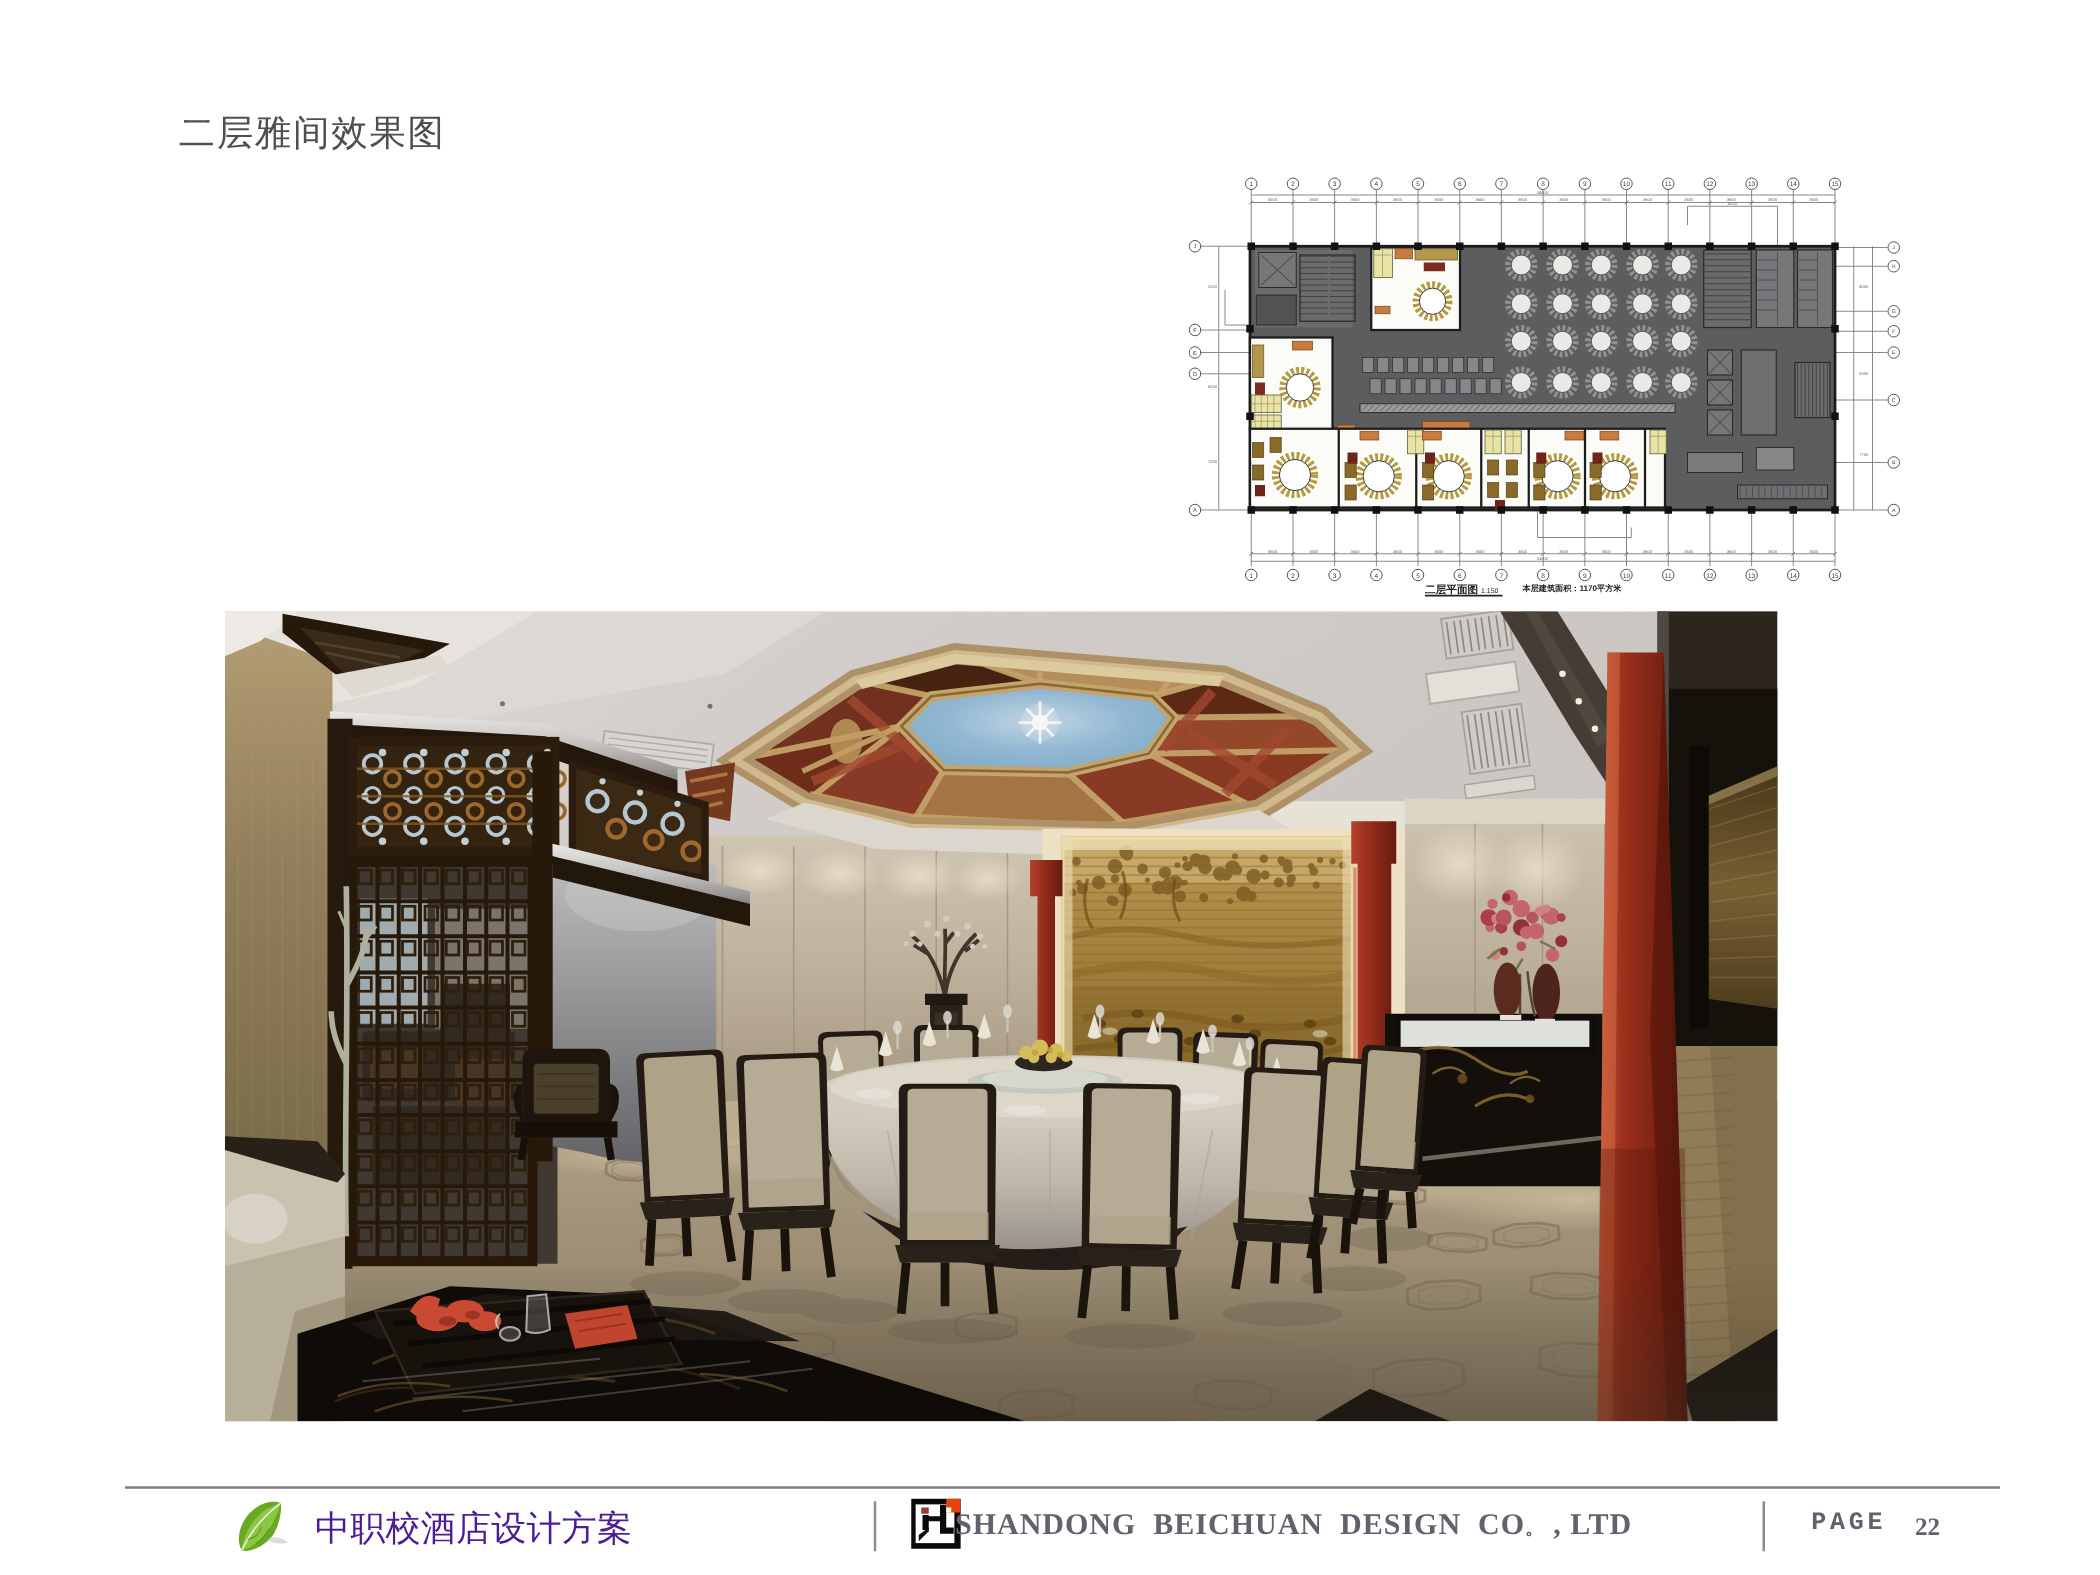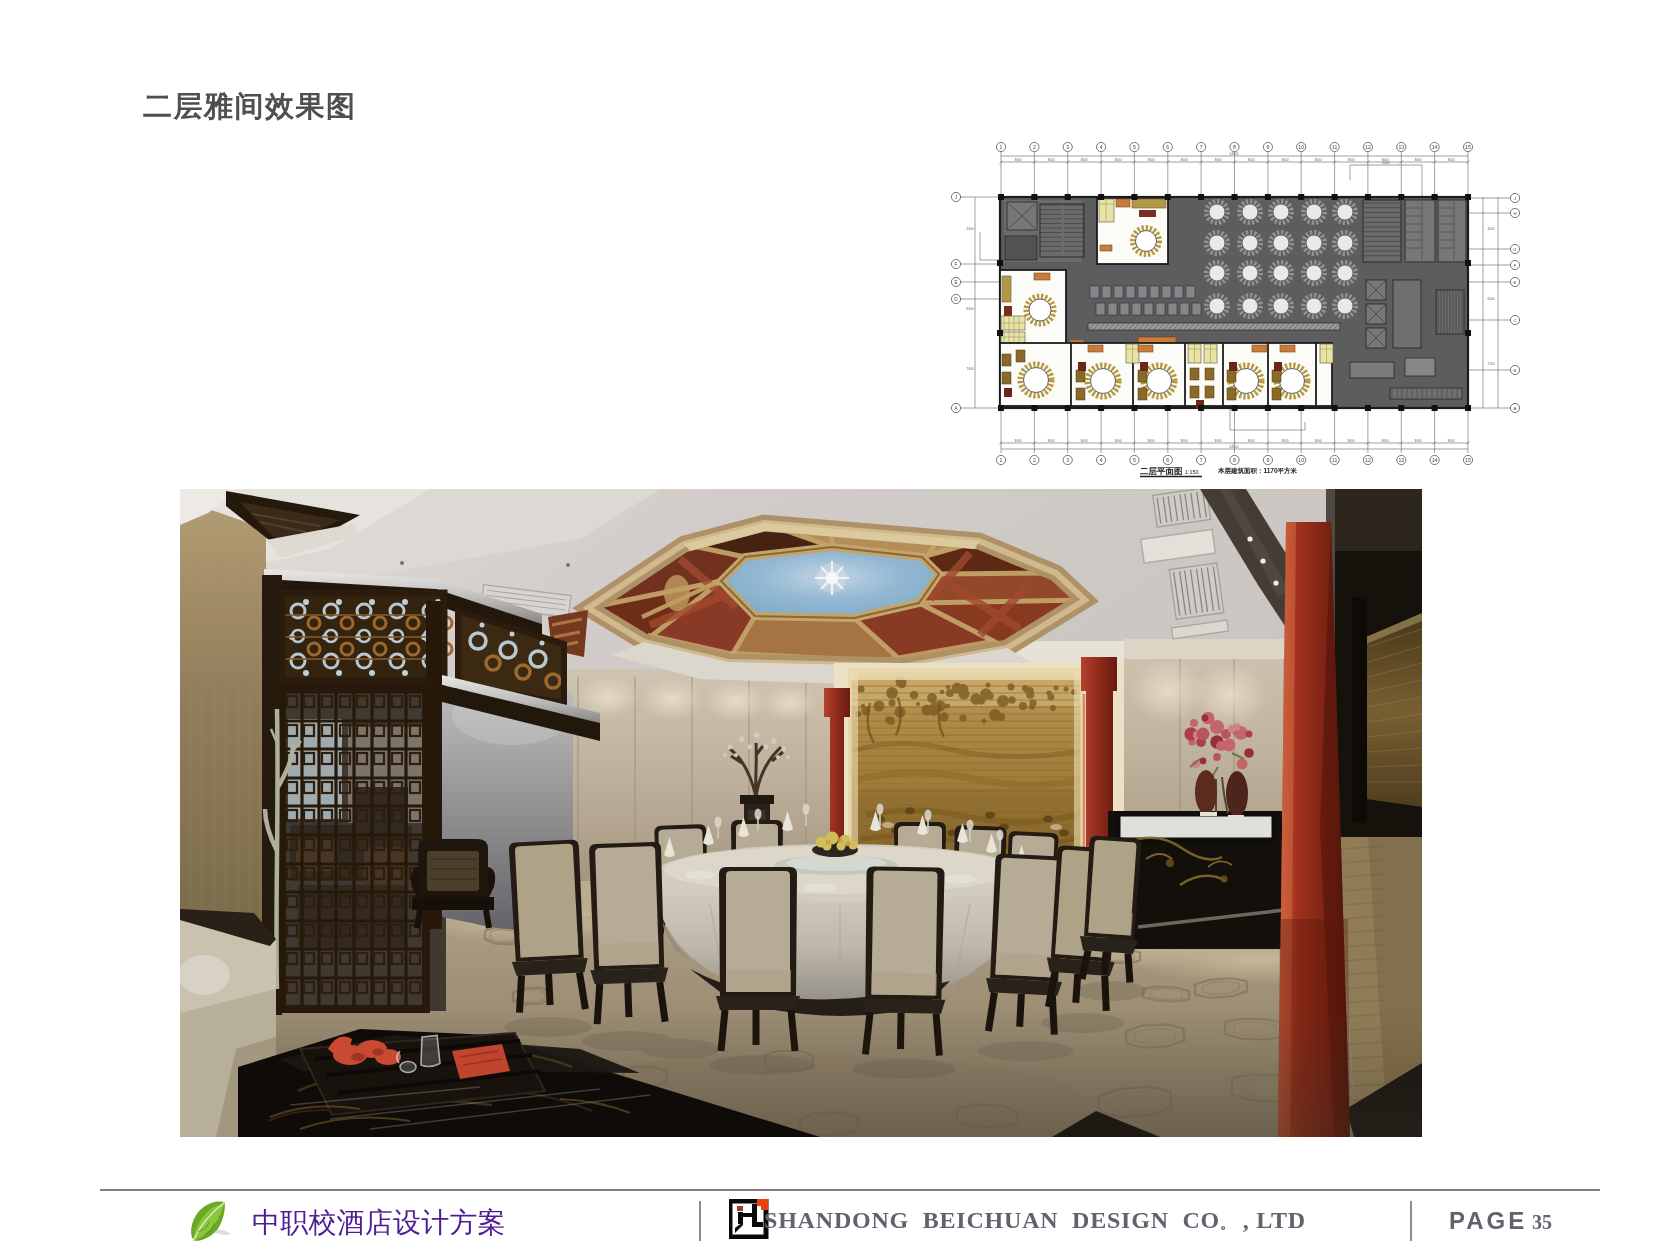--- a/index.html
+++ b/index.html
@@ -1,21 +1,21 @@
 <!DOCTYPE html>
 <html><head>
 <meta charset="utf-8">
 <style>
 html,body{margin:0;padding:0;width:1680px;height:1260px;background:#ffffff;font-family:"Liberation Sans",sans-serif;overflow:hidden;position:relative}
 .abs{position:absolute}
 </style>
 </head>
 <body>
 
-<div class="abs" style="left:143px;top:87px;font-size:29px;font-weight:bold;color:#4f4f4f;letter-spacing:1.5px">二层雅间效果图</div>
+<div class="abs" style="left:143px;top:87px;font-size:29px;font-weight:normal;color:#4f4f4f;letter-spacing:1.5px">二层雅间效果图</div>
 
 <svg class="abs" style="left:950px;top:140px" width="580" height="345" viewBox="0 0 580 345">
 
 <g stroke="#777" stroke-width="0.7" fill="none">
 <line x1="51.0" y1="12" x2="51.0" y2="57"></line>
 <line x1="84.4" y1="12" x2="84.4" y2="57"></line>
 <line x1="117.7" y1="12" x2="117.7" y2="57"></line>
 <line x1="151.1" y1="12" x2="151.1" y2="57"></line>
 <line x1="184.4" y1="12" x2="184.4" y2="57"></line>
 <line x1="217.8" y1="12" x2="217.8" y2="57"></line>
@@ -1603,14 +1603,14 @@
 <rect x="23" y="5" width="5" height="21" fill="#0a0a0a"></rect>
 <path d="M23 22 L23 28 L34 28 L34 23 L28 23 Z" fill="#0a0a0a"></path>
 <rect x="28" y="0" width="11" height="11" fill="#e8420e"></rect>
 <rect x="28" y="7" width="4" height="4" fill="#ffffff"></rect>
 </svg>
 
 <div class="abs" style="left:764px;top:1207px;font-family:'Liberation Serif',serif;font-size:24px;font-weight:bold;color:#62626e;letter-spacing:0.8px">SHANDONG&nbsp; BEICHUAN&nbsp; DESIGN&nbsp; CO<span style="font-size:15px">。</span>&nbsp;, LTD</div>
 
 <div class="abs" style="left:1410px;top:1201px;width:2px;height:40px;background:#8c8c8c"></div>
 
-<div class="abs" style="left:1449px;top:1207px;font-family:Liberation Sans, sans-serif;font-size:24px;font-weight:bold;color:#62626e;letter-spacing:3px">PAGE</div>
-<div class="abs" style="left:1532px;top:1211px;font-family:'Liberation Serif',serif;font-size:20px;font-weight:bold;color:#62626e">35</div>
+<div class="abs" style="left:1449px;top:1207px;font-family:Liberation Mono, monospace;font-size:20px;font-weight:bold;color:#62626e;letter-spacing:3px">PAGE</div>
+<div class="abs" style="left:1532px;top:1211px;font-family:'Liberation Serif',serif;font-size:20px;font-weight:bold;color:#62626e">22</div>
 
 </body></html>

